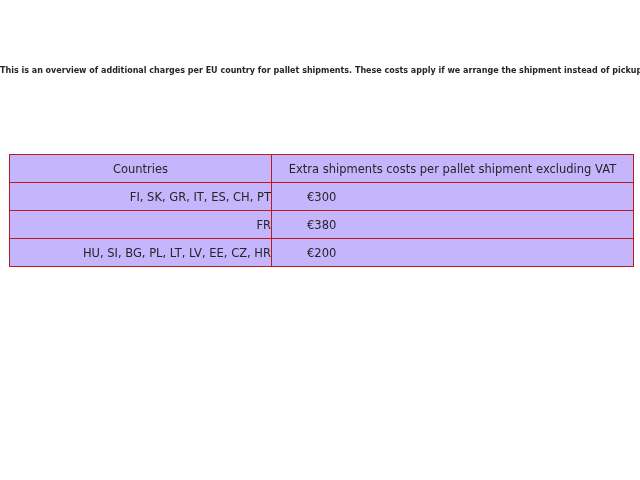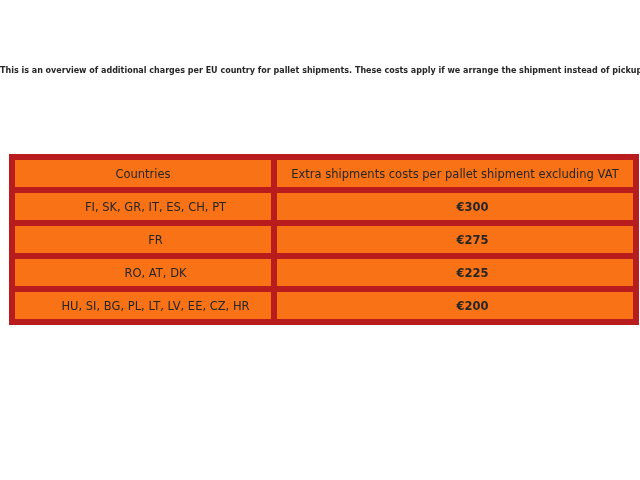--- a/index.html
+++ b/index.html
@@ -35,40 +35,39 @@
     width: 624px;
     border-collapse: collapse;
     table-layout: fixed;
     font-size: 11.5px;
     color: #262626;
   }
   #charges-table col.col-countries { width: 262px; }
   #charges-table col.col-costs     { width: 362px; }
   #charges-table th,
   #charges-table td {
-    border: 6px solid #b91c1c;
+    border: 1px solid #b91c1c;
     height: 27px;
     padding: 0;
     vertical-align: middle;
     font-weight: normal;
-    background: #f97316;
+    background: #c4b5fd;
     overflow: hidden;
     white-space: nowrap;
   }
   #charges-table th {
     text-align: center;
   }
   #charges-table td.countries-cell {
-    text-align: center;
+    text-align: right;
     padding-left: 25px;
   }
   #charges-table td.cost-cell {
-    text-align: center;
+    text-align: left;
     padding-left: 35px;
-    font-weight: bold;
   }
 </style>
 </head>
 <body>
 
 <div id="canvas">
 
   <div id="intro">This is an overview of additional charges per EU country for pallet shipments. These costs apply if we arrange the shipment instead of pickup.</div>
 
   <table id="charges-table">
@@ -82,25 +81,21 @@
         <th>Extra shipments costs per pallet shipment excluding VAT</th>
       </tr>
     </thead>
     <tbody>
       <tr>
         <td class="countries-cell">FI, SK, GR, IT, ES, CH, PT</td>
         <td class="cost-cell">€300</td>
       </tr>
       <tr>
         <td class="countries-cell">FR</td>
-        <td class="cost-cell">€275</td>
-      </tr>
-      <tr>
-        <td class="countries-cell">RO, AT, DK</td>
-        <td class="cost-cell">€225</td>
+        <td class="cost-cell">€380</td>
       </tr>
       <tr>
         <td class="countries-cell">HU, SI, BG, PL, LT, LV, EE, CZ, HR</td>
         <td class="cost-cell">€200</td>
       </tr>
     </tbody>
   </table>
 
 </div>
 

